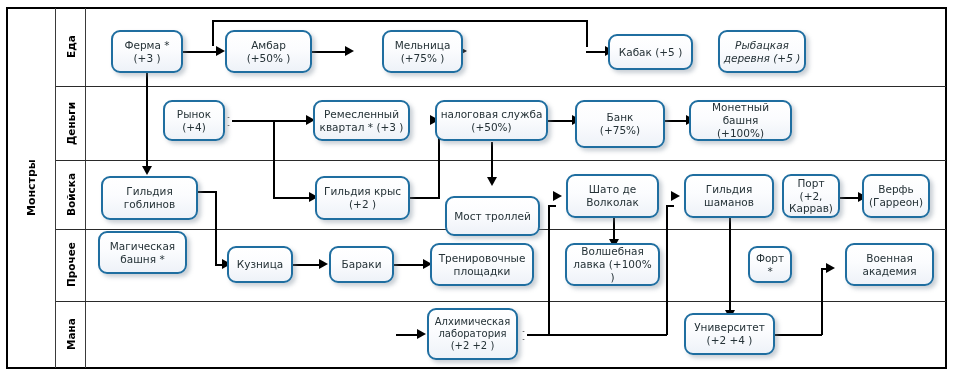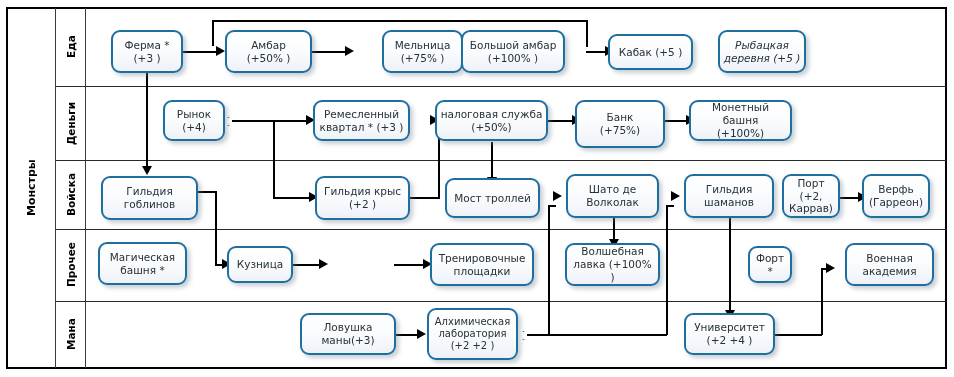--- a/index.html
+++ b/index.html
@@ -156,26 +156,20 @@
         <span>Амбар</span>
         <span>(+50%  )</span>
       </span>
   </div>
   <div class="node" style="left:354px;top:30px;width:81px;height:43px;margin-left:28px;">
     <span>
         <span>Мельница</span>
         <span>(+75%  )</span>
       </span>
   </div>
-  <div class="node" style="left:461px;top:30px;width:104px;height:43px;">
-    <span>
-        <span>Большой амбар</span>
-        <span>(+100%  )</span>
-      </span>
-  </div>
   <div class="node" style="left:608px;top:34px;width:85px;height:36px;">
     <span>
         <span>Кабак (+5  )</span>
       </span>
   </div>
   <div class="node" style="left:718px;top:30px;width:88px;height:43px;font-style:italic;">
     <span>
         <span>Рыбацкая</span>
         <span>деревня (+5  )</span>
       </span>
@@ -217,21 +211,21 @@
         <span>Гильдия</span>
         <span>гоблинов</span>
       </span>
   </div>
   <div class="node" style="left:315px;top:176px;width:95px;height:44px;">
     <span>
         <span>Гильдия крыс</span>
         <span>(+2  )</span>
       </span>
   </div>
-  <div class="node" style="left:445px;top:178px;width:95px;height:40px;justify-content:flex-end;">
+  <div class="node" style="left:445px;top:196px;width:95px;height:40px;justify-content:flex-end;">
     <span>
         <span>Мост троллей</span>
       </span>
   </div>
   <div class="node" style="left:566px;top:174px;width:93px;height:44px;">
     <span>
         <span>Шато де</span>
         <span>Волколак</span>
       </span>
   </div>
@@ -247,31 +241,36 @@
         <span>Каррав)</span>
       </span>
   </div>
   <div class="node" style="left:862px;top:174px;width:68px;height:44px;">
     <span>
         <span>Верфь</span>
         <span>(Гарреон)</span>
       </span>
   </div>
 
-  <div class="node" style="left:98px;top:242px;width:89px;height:43px;border-radius:9px;">
+  <div class="node" style="left:98px;top:231px;width:89px;height:43px;border-radius:9px;">
     <span>
         <span>Магическая</span>
         <span>башня *</span>
       </span>
   </div>
   <div class="node" style="left:227px;top:246px;width:66px;height:37px;">
     <span>
         <span>Кузница</span>
       </span>
   </div>
+  <div class="node" style="left:329px;top:246px;width:65px;height:37px;">
+    <span>
+        <span>Бараки</span>
+      </span>
+  </div>
   <div class="node" style="left:430px;top:243px;width:104px;height:43px;">
     <span>
         <span>Тренировочные</span>
         <span>площадки</span>
       </span>
   </div>
   <div class="node" style="left:565px;top:243px;width:95px;height:43px;">
     <span>
         <span>Волшебная</span>
         <span>лавка (+100%  )</span>
@@ -282,26 +281,20 @@
         <span>Форт *</span>
       </span>
   </div>
   <div class="node" style="left:845px;top:243px;width:89px;height:43px;">
     <span>
         <span>Военная</span>
         <span>академия</span>
       </span>
   </div>
 
-  <div class="node" style="left:300px;top:313px;width:96px;height:42px;">
-    <span>
-        <span>Ловушка</span>
-        <span>маны(+3)</span>
-      </span>
-  </div>
   <div class="node" style="left:427px;top:308px;width:91px;height:52px;font-size:10px;">
     <span>
         <span>Алхимическая</span>
         <span>лаборатория</span>
         <span>(+2  +2  )</span>
       </span>
   </div>
   <div class="node" style="left:684px;top:313px;width:91px;height:42px;">
     <span>
         <span>Университет</span>

